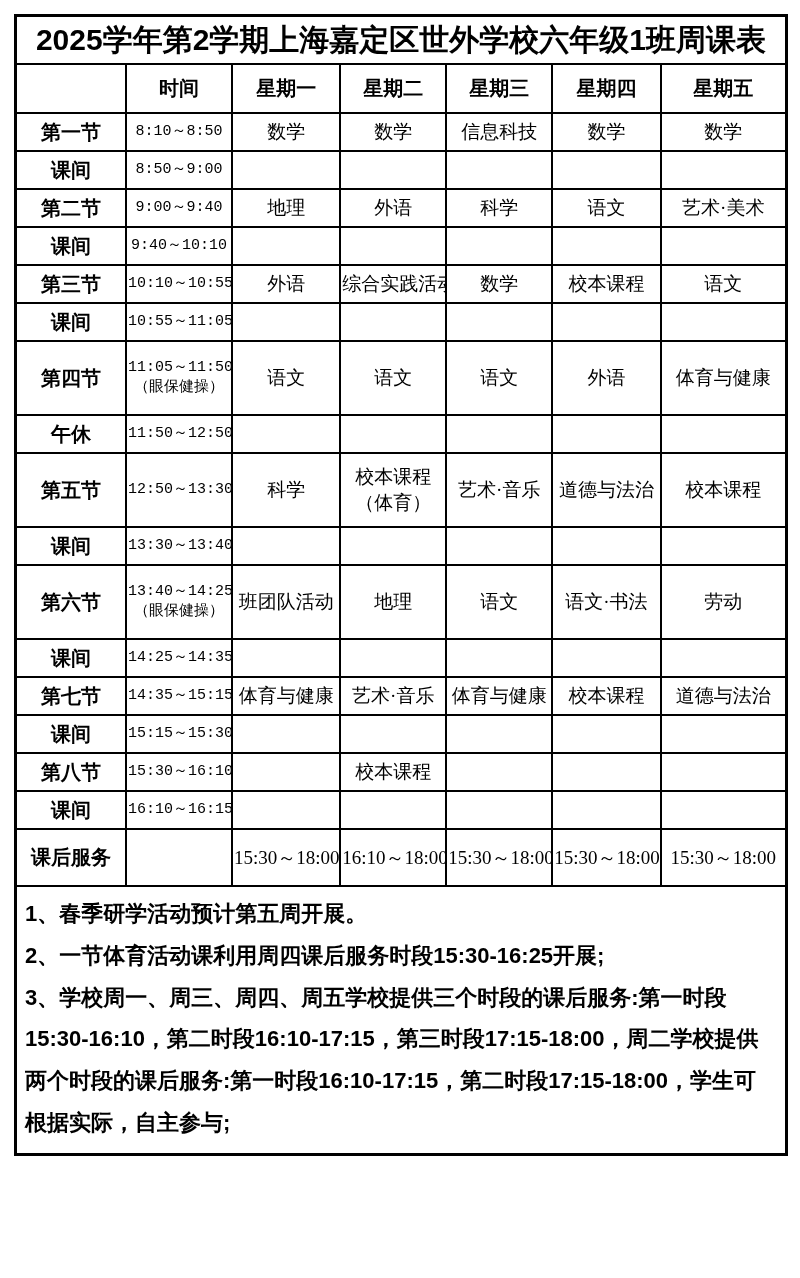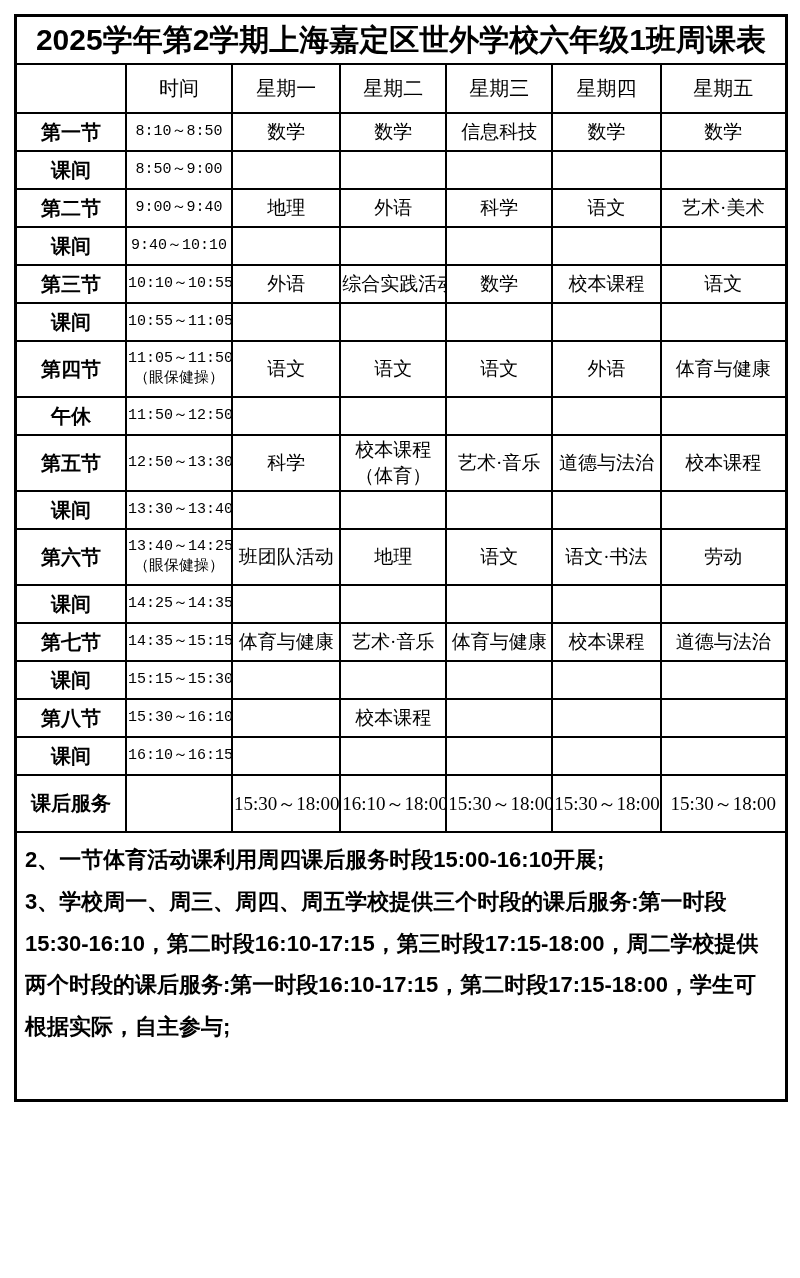--- a/index.html
+++ b/index.html
@@ -36,24 +36,24 @@
     height: 46px;
     font-size: 30px;
     font-weight: bold;
     white-space: nowrap;
     letter-spacing: 0px;
     font-family: "Liberation Sans", sans-serif;
   }
   .header-row td {
     height: 47px;
     font-size: 20px;
-    font-weight: normal;
+    font-weight: bold;
   }
   tr.sched-row { height: 38px; }
-  tr.sched-row.tall { height: 56px; }
+  tr.sched-row.tall { height: 74px; }
   tr.sched-row.service { height: 56px; }
   td.label-cell {
     font-size: 20px;
     font-weight: bold;
     font-family: "Liberation Sans", sans-serif;
   }
   td.time-cell {
     font-size: 15px;
     font-family: Liberation Mono, monospace;
     white-space: pre;
@@ -266,18 +266,19 @@
             <td class="subject-cell time-cell">15:30～18:00</td>
             <td class="subject-cell time-cell">16:10～18:00</td>
             <td class="subject-cell time-cell">15:30～18:00</td>
             <td class="subject-cell time-cell">15:30～18:00</td>
             <td class="subject-cell time-cell">15:30～18:00</td>
           </tr>
         </tbody>
     </table>
     <div class="notes">
       <div>
-          <div class="note-item">2、一节体育活动课利用周四课后服务时段15:00-16:10开展;</div>
+          <div class="note-item">1、春季研学活动预计第五周开展。</div>
+          <div class="note-item">2、一节体育活动课利用周四课后服务时段15:30-16:25开展;</div>
           <div class="note-item">3、学校周一、周三、周四、周五学校提供三个时段的课后服务:第一时段15:30-16:10，第二时段16:10-17:15，第三时段17:15-18:00，周二学校提供两个时段的课后服务:第一时段16:10-17:15，第二时段17:15-18:00，学生可根据实际，自主参与;</div>
         </div>
     </div>
   </div>
 </div>
 
 </body></html>

